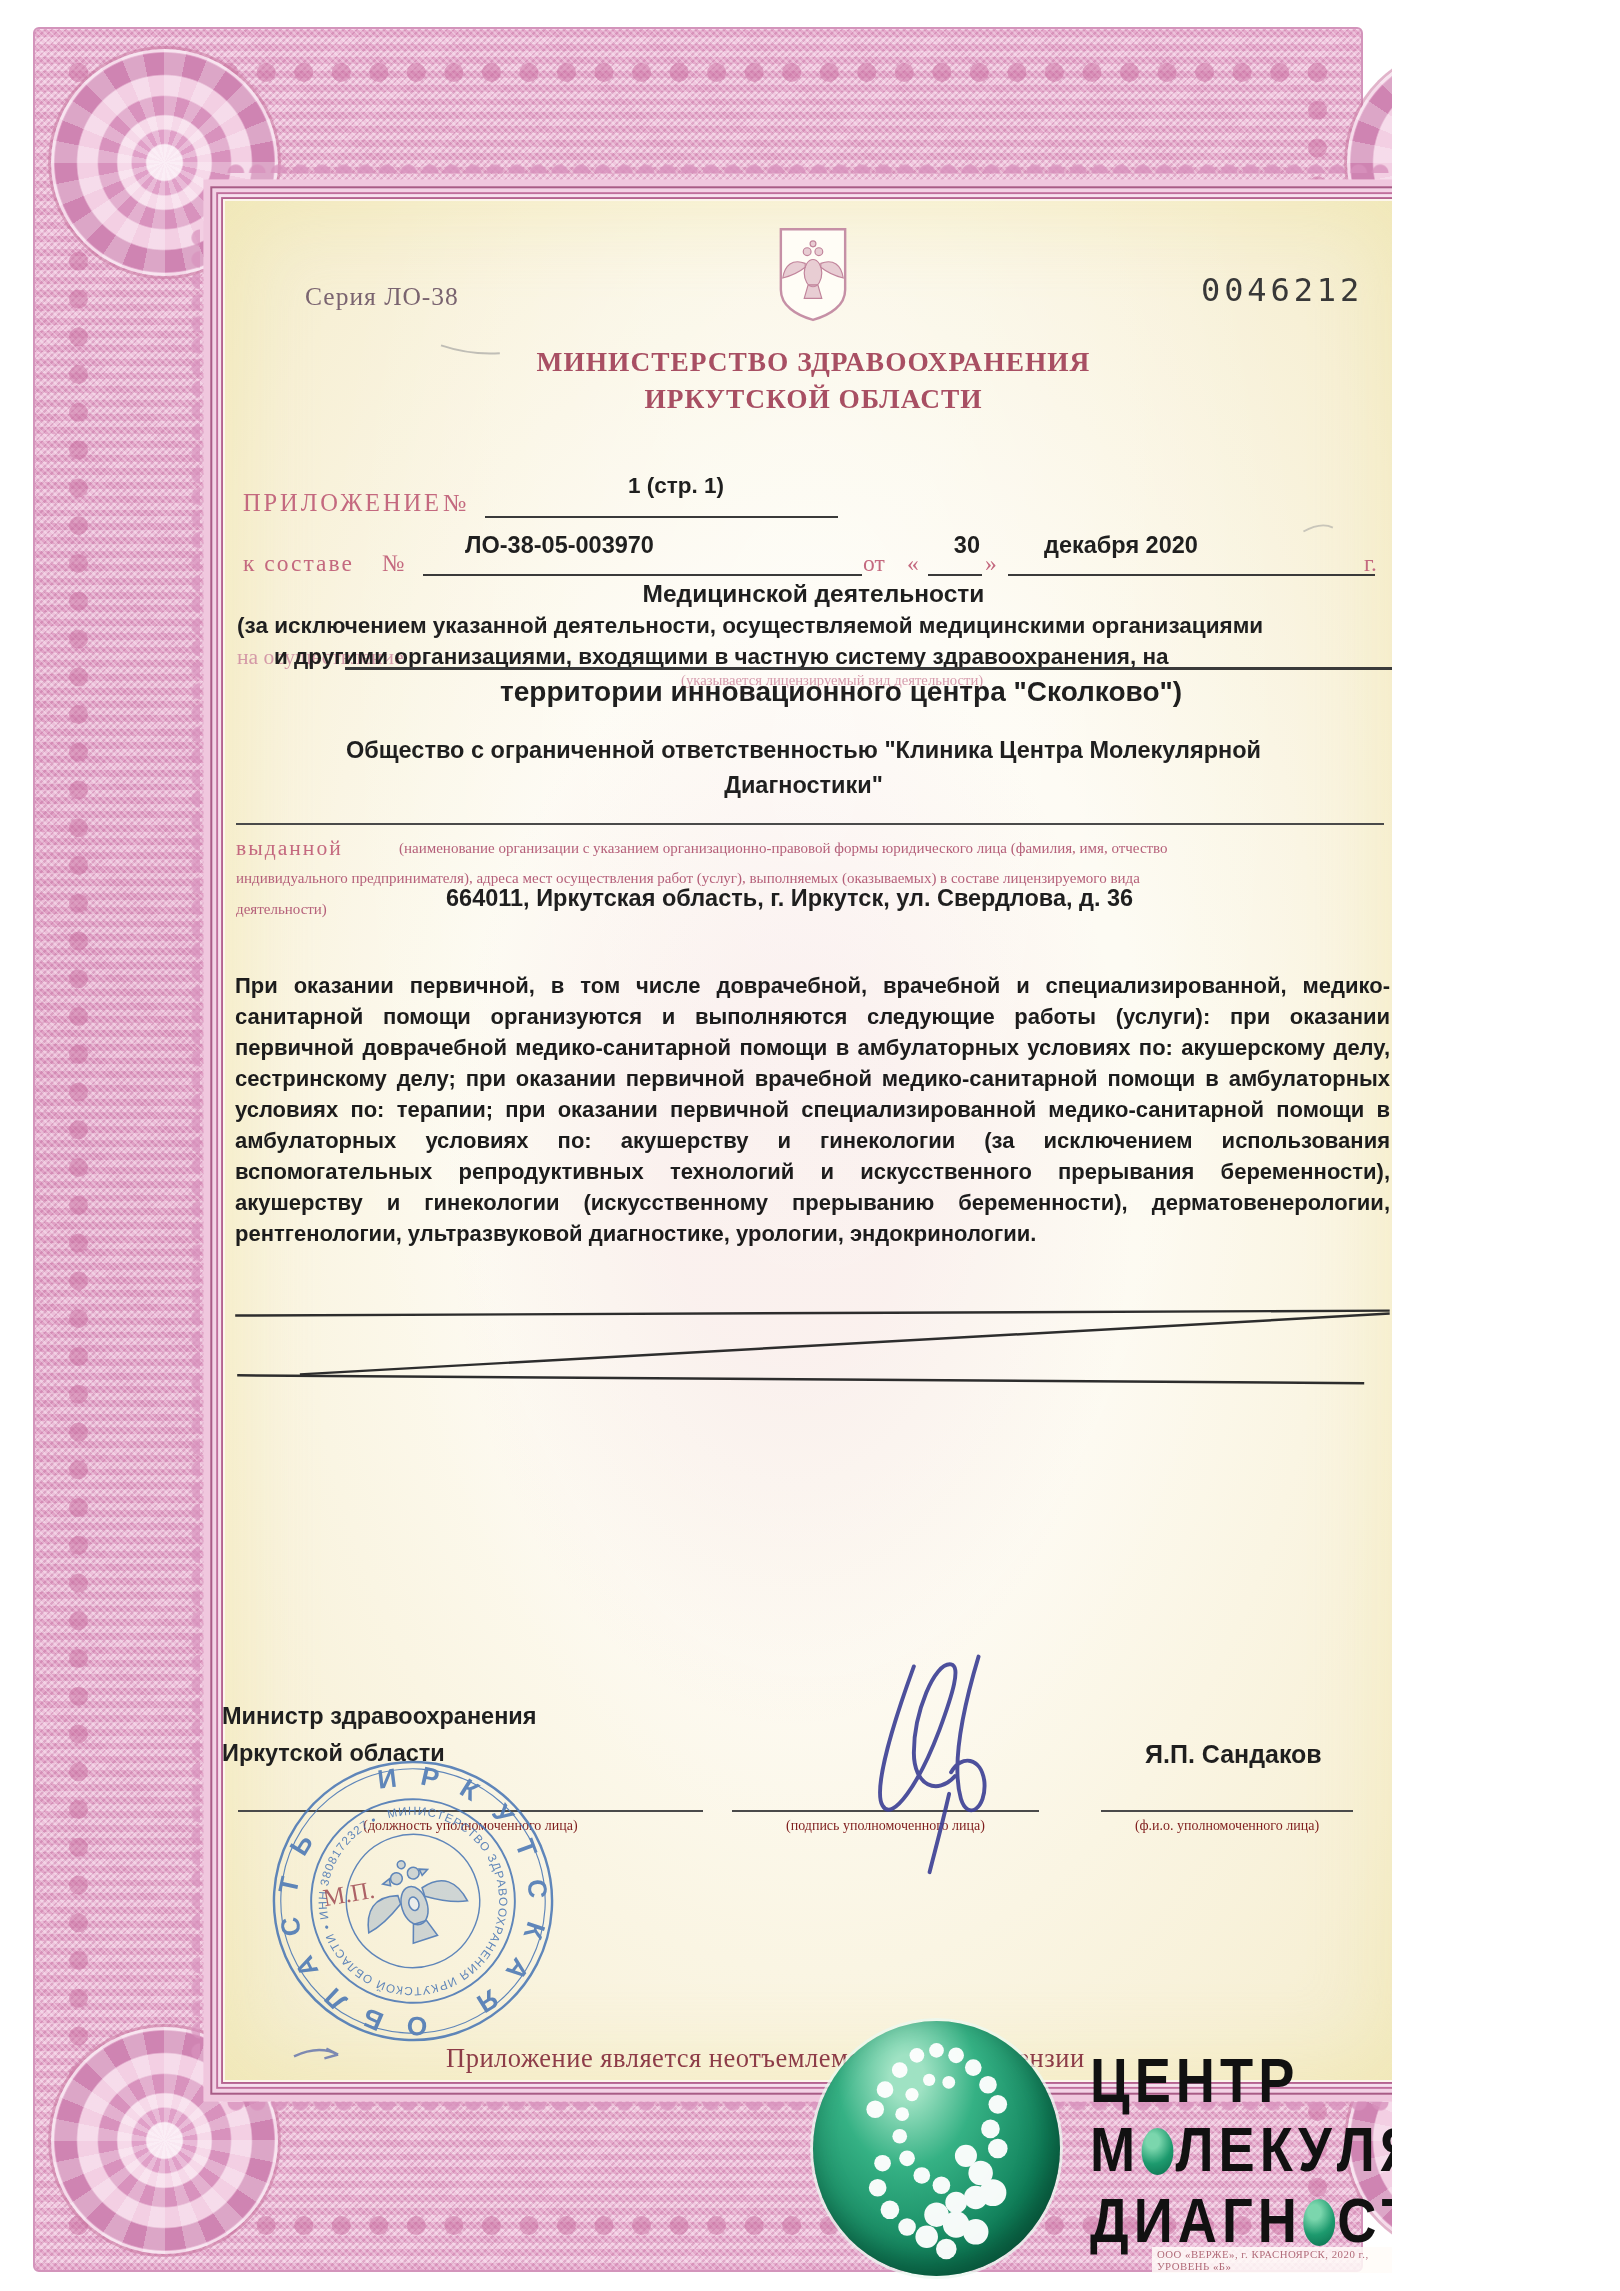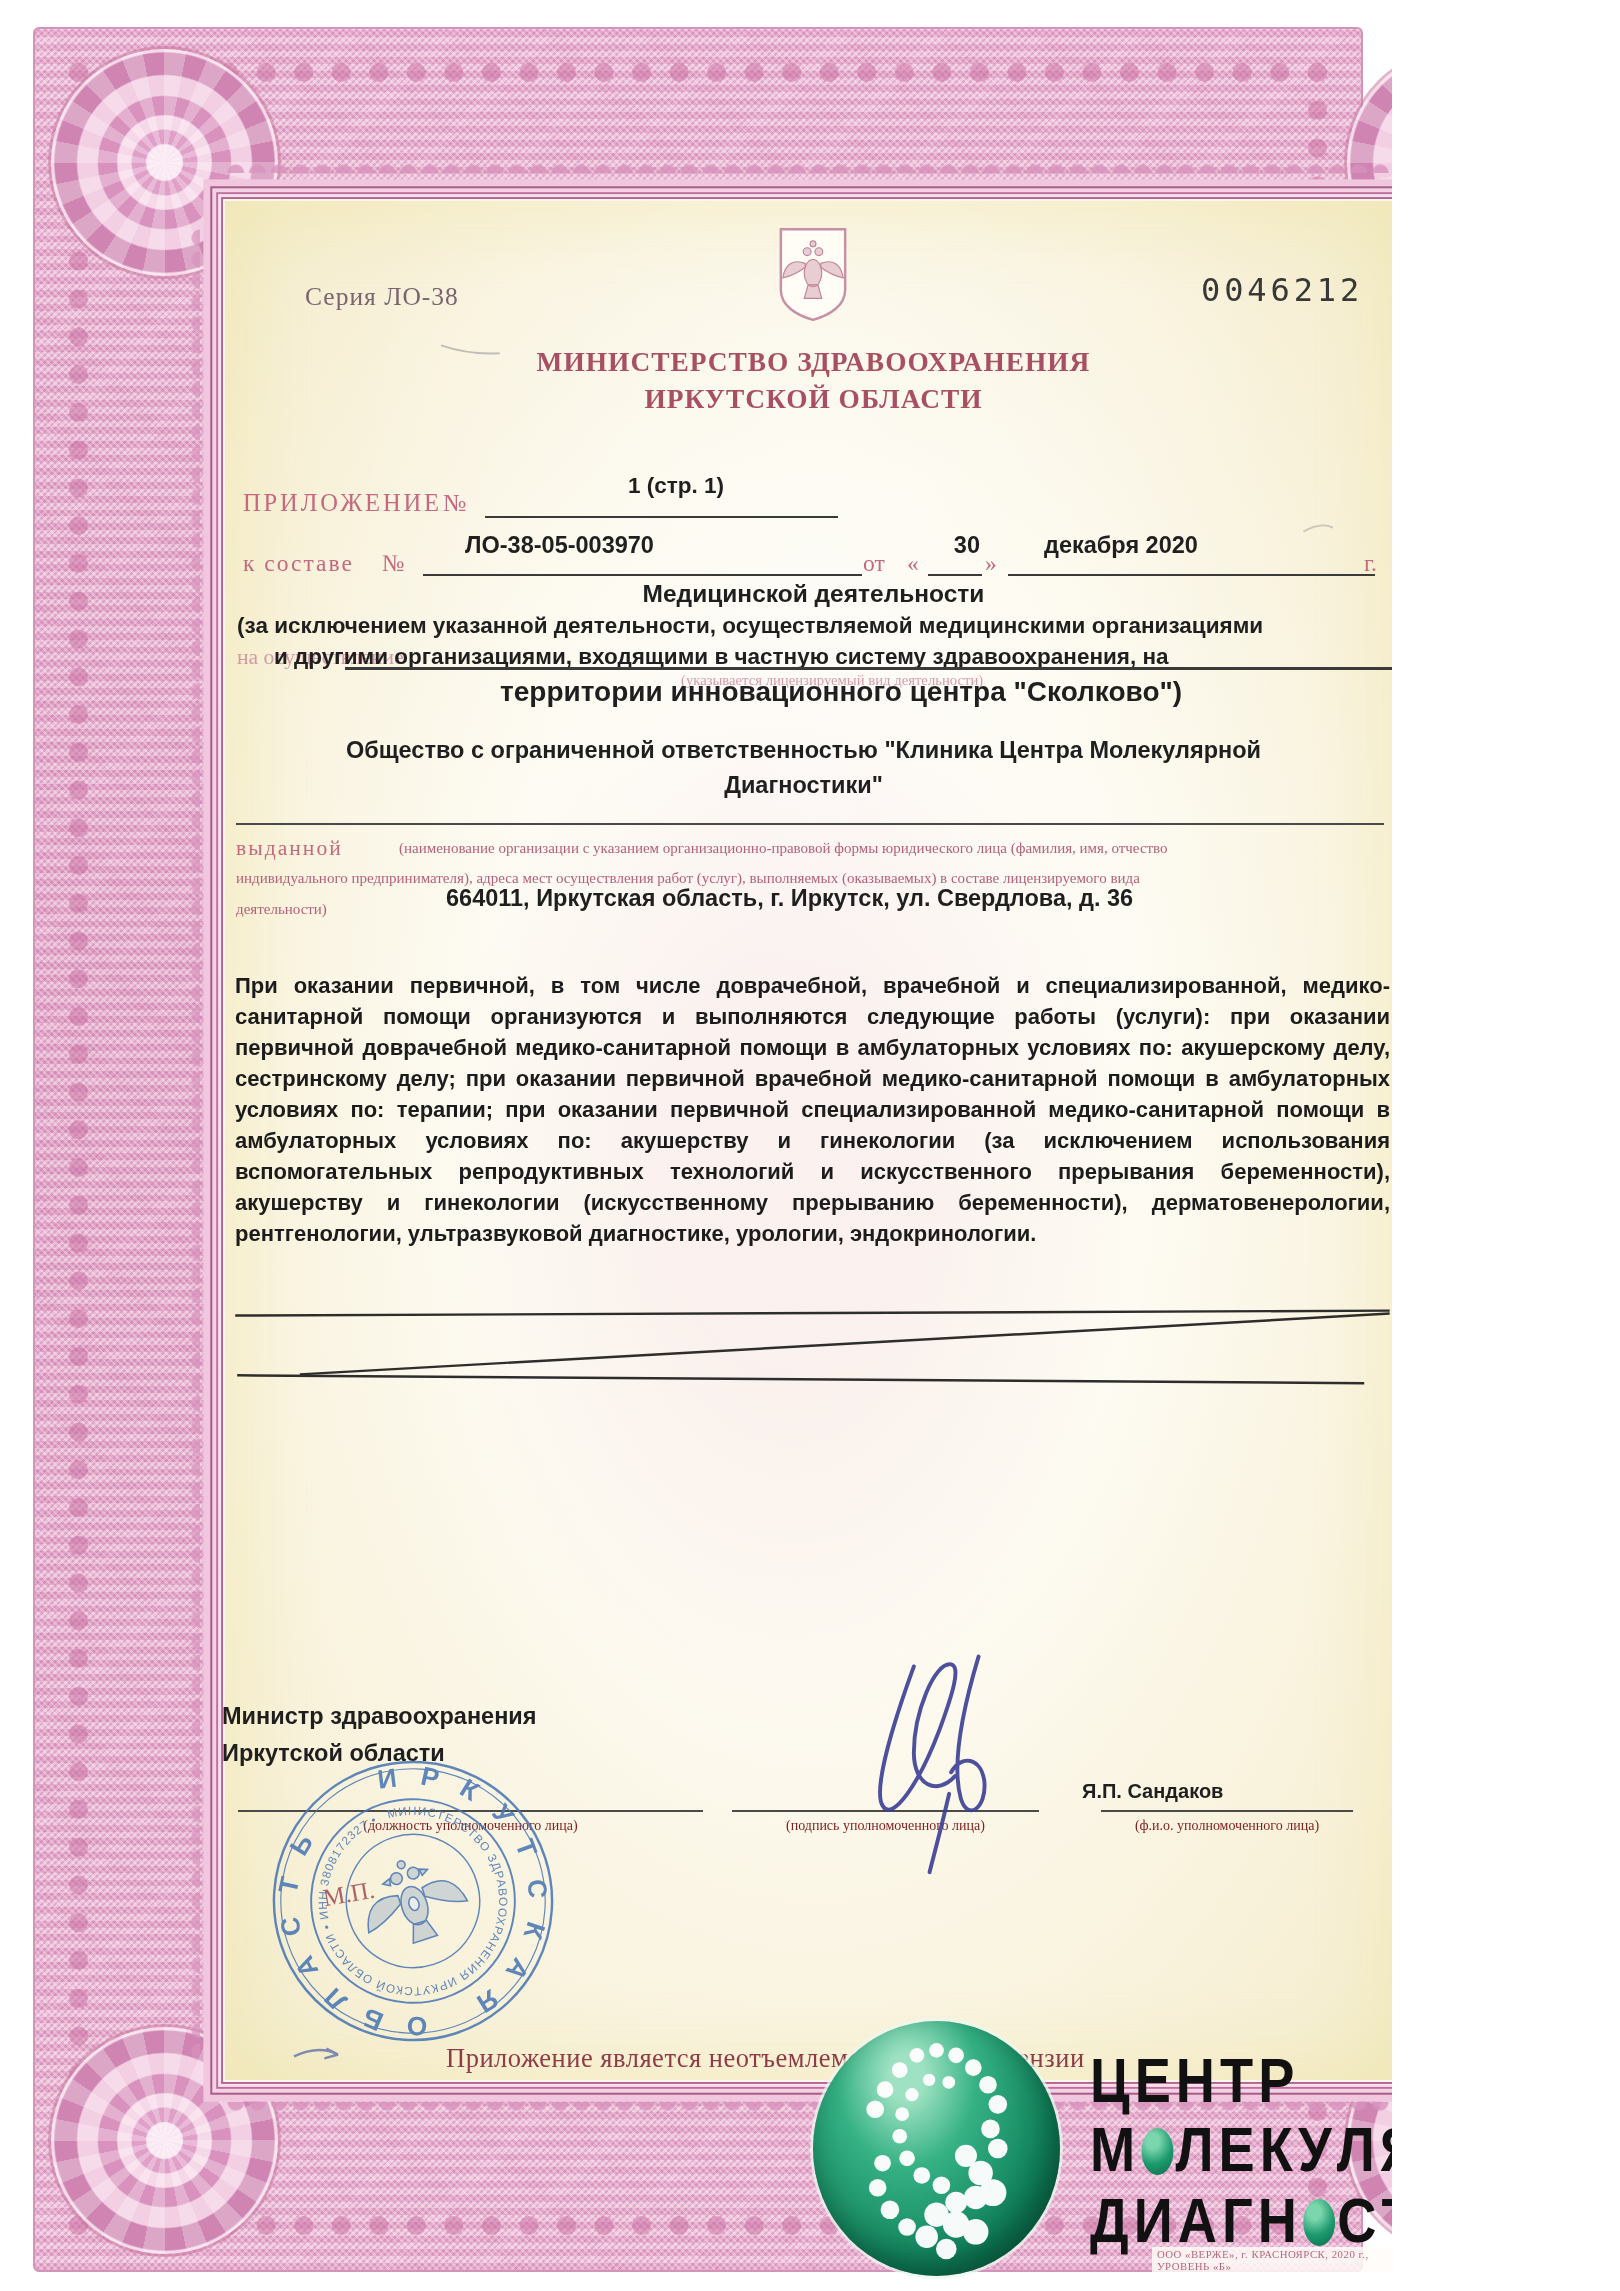--- a/index.html
+++ b/index.html
@@ -164,21 +164,21 @@
     <line x1="240" y1="1342" x2="1418" y2="1337" stroke="#2d2d2d" stroke-width="2.5"></line>
     <line x1="1418" y1="1340" x2="306" y2="1402" stroke="#2d2d2d" stroke-width="2.5"></line>
     <line x1="242" y1="1403" x2="1392" y2="1411" stroke="#2d2d2d" stroke-width="2.5"></line>
     <path d="M450,352 q30,10 60,8" stroke="#9a9a9a" stroke-width="2" fill="none" opacity=".6"></path>
     <path d="M1330,542 q18,-10 30,-4" stroke="#9a9a9a" stroke-width="2" fill="none" opacity=".5"></path>
     <path d="M300,2098 q25,-12 45,-2 l-12,-6 m12,6 l-14,4" stroke="#4a5fa8" stroke-width="2.5" fill="none" opacity=".7"></path>
   </svg>
 
   <div class="abs typed" style="left:222px;top:1703px;font-size:23.5px;">Министр здравоохранения</div>
   <div class="abs typed" style="left:222px;top:1740px;font-size:23.5px;">Иркутской области</div>
-  <div class="abs typed" style="left:1082px;top:1740px;font-size:20px;margin-top:40px;">Я.П. Сандаков</div>
+  <div class="abs typed" style="left:1145px;top:1740px;font-size:25px;">Я.П. Сандаков</div>
 
   <div class="thinrule" style="left:238px;top:1810px;width:465px;"></div>
   <div class="thinrule" style="left:732px;top:1810px;width:307px;"></div>
   <div class="thinrule" style="left:1101px;top:1810px;width:252px;"></div>
   <div class="abs caption" style="left:238px;top:1818px;width:465px;">(должность уполномоченного лица)</div>
   <div class="abs caption" style="left:732px;top:1818px;width:307px;">(подпись уполномоченного лица)</div>
   <div class="abs caption" style="left:1101px;top:1818px;width:252px;">(ф.и.о. уполномоченного лица)</div>
 
   <svg class="abs" style="left:804px;top:1637px;" width="255" height="245" viewBox="0 0 260 250">
     <g stroke="#3b3e94" stroke-width="4" fill="none" stroke-linecap="round" opacity=".9">

